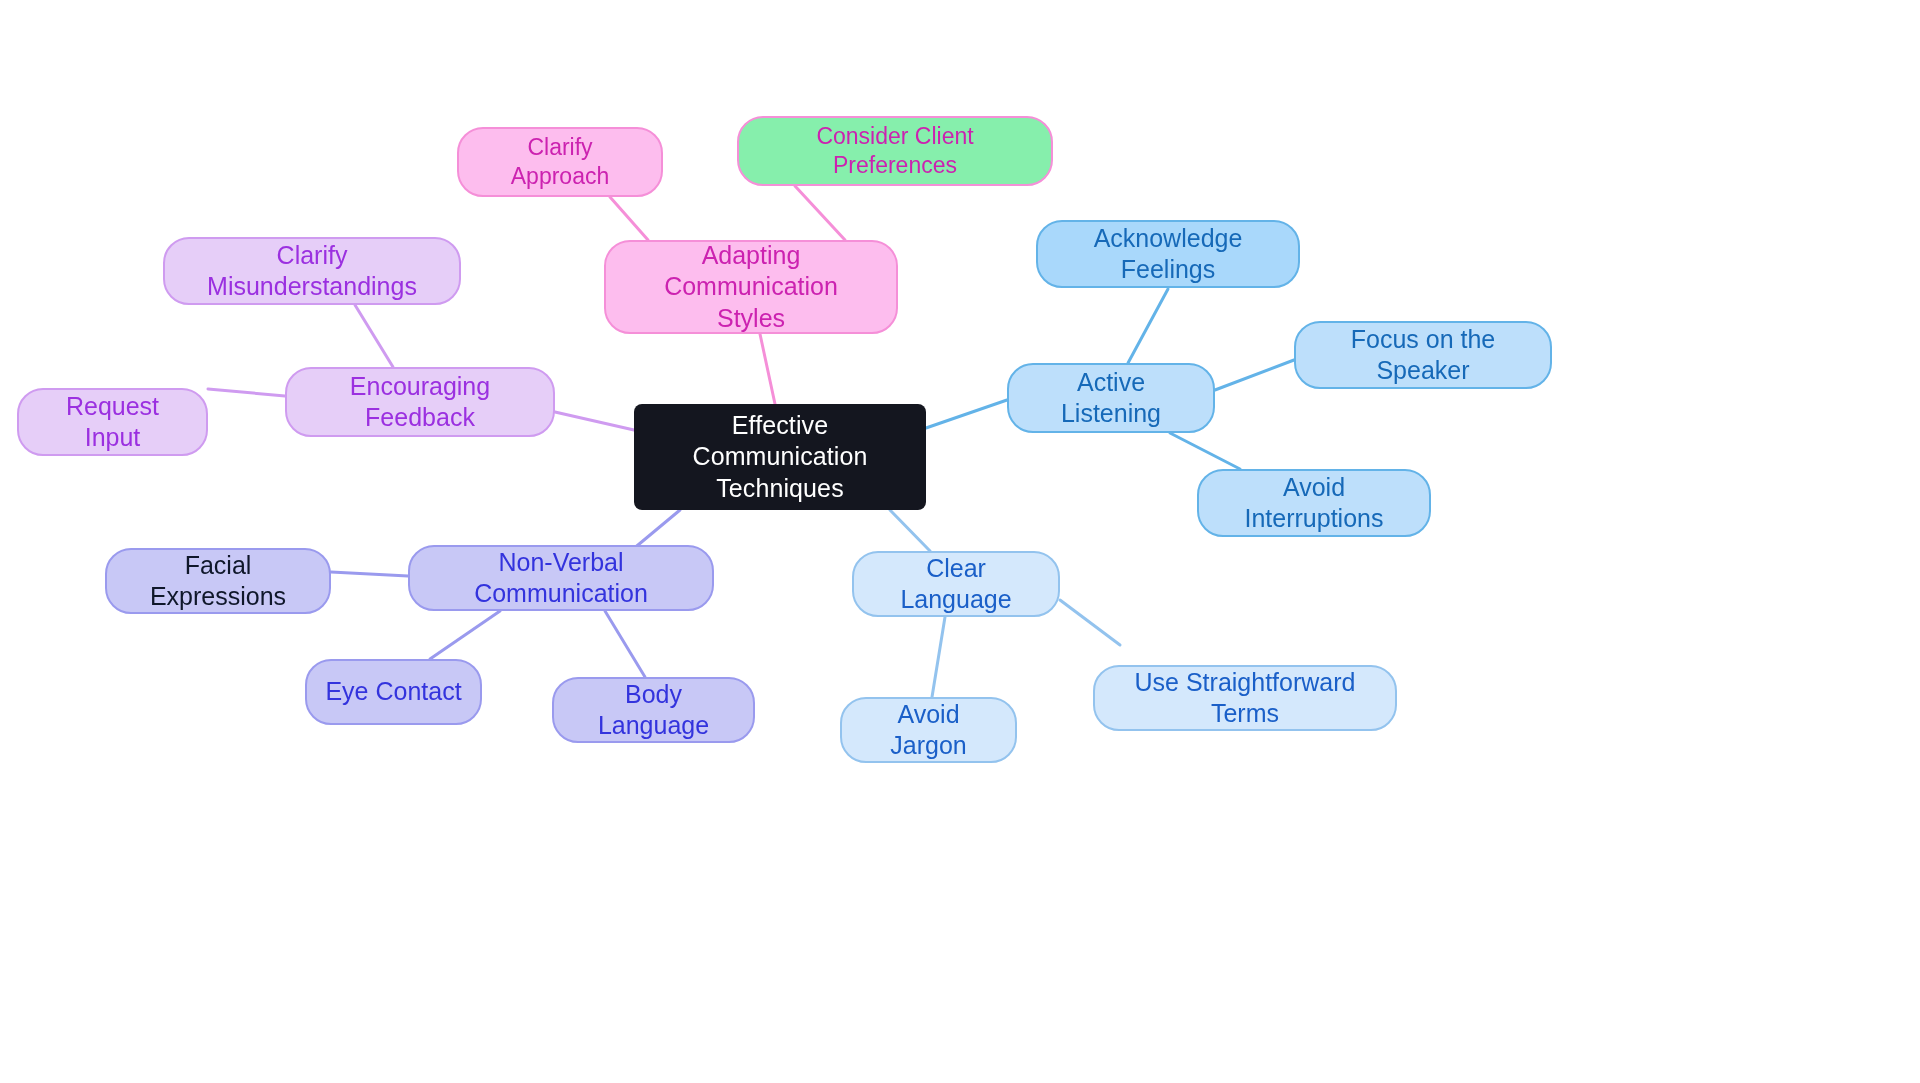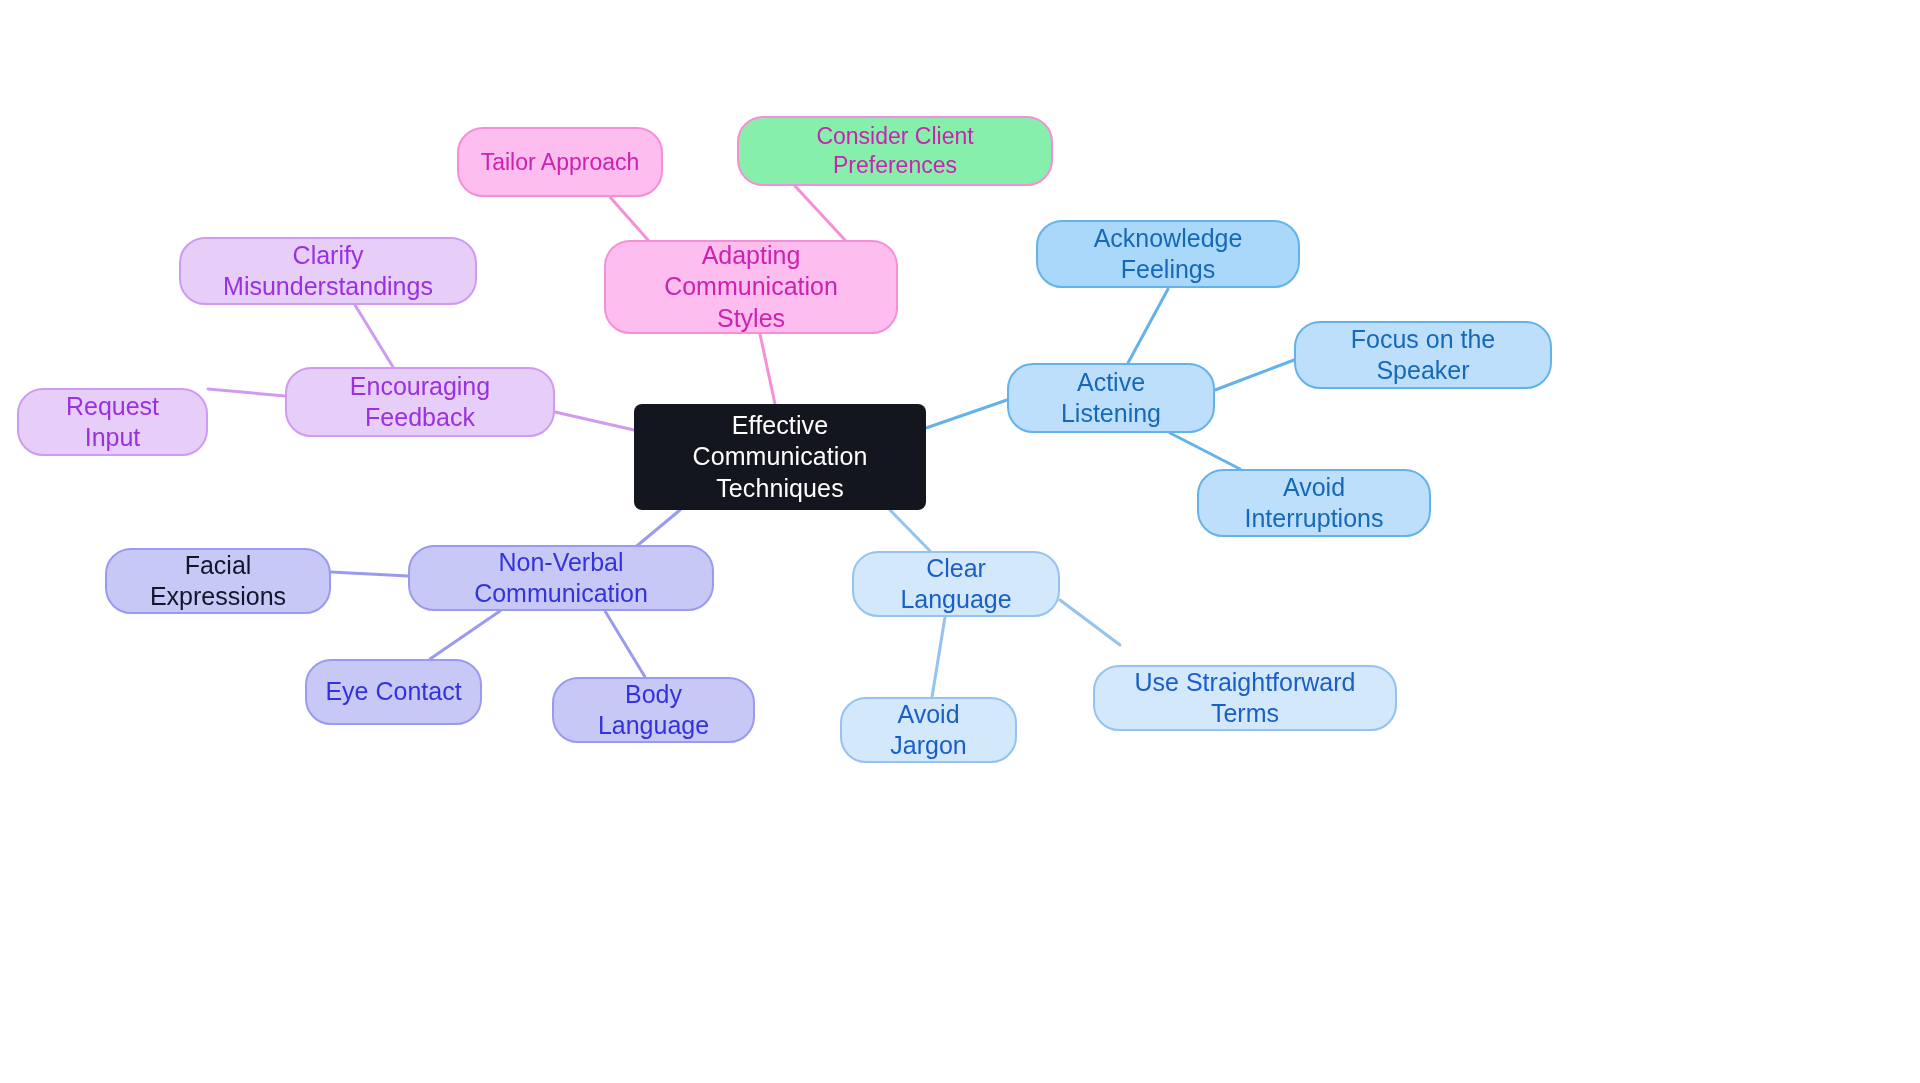--- a/index.html
+++ b/index.html
@@ -76,24 +76,24 @@
       <line x1="680" y1="510" x2="620" y2="560" stroke="#9a9aee" stroke-width="3" stroke-linecap="round"></line>
       <line x1="408" y1="576" x2="331" y2="572" stroke="#9a9aee" stroke-width="3" stroke-linecap="round"></line>
       <line x1="500" y1="611" x2="430" y2="659" stroke="#9a9aee" stroke-width="3" stroke-linecap="round"></line>
       <line x1="605" y1="611" x2="645" y2="677" stroke="#9a9aee" stroke-width="3" stroke-linecap="round"></line>
     </svg>
   <div id="nodes">
       <div class="node node-root" style="left: 634px; top: 404px; width: 292px; height: 106px; background: rgb(20, 22, 31); color: rgb(255, 255, 255); border-color: rgb(20, 22, 31);"><span>Effective Communication
 Techniques</span></div>
       <div class="node node-branch" style="left: 604px; top: 240px; width: 294px; height: 94px; background: rgb(253, 189, 238); color: rgb(204, 34, 176); border-color: rgb(245, 143, 216);"><span>Adapting Communication
 Styles</span></div>
-      <div class="node node-leaf" style="left: 457px; top: 127px; width: 206px; height: 70px; background: rgb(253, 189, 238); color: rgb(204, 34, 176); border-color: rgb(245, 143, 216);"><span>Tailor Approach</span></div>
+      <div class="node node-leaf" style="left: 457px; top: 127px; width: 206px; height: 70px; background: rgb(253, 189, 238); color: rgb(204, 34, 176); border-color: rgb(245, 143, 216);"><span>Clarify Approach</span></div>
       <div class="node node-leaf" style="left: 737px; top: 116px; width: 316px; height: 70px; background: #86efac; color: rgb(204, 34, 176); border-color: rgb(245, 143, 216);"><span>Consider Client Preferences</span></div>
       <div class="node node-branch" style="left: 285px; top: 367px; width: 270px; height: 70px; background: rgb(230, 206, 248); color: rgb(155, 48, 224); border-color: rgb(207, 155, 240);"><span>Encouraging Feedback</span></div>
-      <div class="node node-branch" style="left: 163px; top: 237px; width: 298px; height: 68px; background: rgb(230, 206, 248); color: rgb(155, 48, 224); border-color: rgb(207, 155, 240); margin-left: 16px;"><span>Clarify Misunderstandings</span></div>
+      <div class="node node-branch" style="left: 163px; top: 237px; width: 298px; height: 68px; background: rgb(230, 206, 248); color: rgb(155, 48, 224); border-color: rgb(207, 155, 240);"><span>Clarify Misunderstandings</span></div>
       <div class="node node-branch" style="left: 17px; top: 358px; width: 191px; height: 68px; background: rgb(230, 206, 248); color: rgb(155, 48, 224); border-color: rgb(207, 155, 240); margin-top: 30px;"><span>Request Input</span></div>
       <div class="node node-branch" style="left: 1007px; top: 363px; width: 208px; height: 70px; background: rgb(189, 223, 251); color: rgb(22, 105, 184); border-color: rgb(99, 179, 232);"><span>Active Listening</span></div>
       <div class="node node-branch" style="left: 1036px; top: 220px; width: 264px; height: 68px; background: rgb(169, 216, 251); color: rgb(22, 105, 184); border-color: rgb(99, 179, 232);"><span>Acknowledge Feelings</span></div>
       <div class="node node-branch" style="left: 1294px; top: 321px; width: 258px; height: 68px; background: rgb(189, 223, 251); color: rgb(22, 105, 184); border-color: rgb(99, 179, 232);"><span>Focus on the Speaker</span></div>
       <div class="node node-branch" style="left: 1197px; top: 469px; width: 234px; height: 68px; background: rgb(189, 223, 251); color: rgb(22, 105, 184); border-color: rgb(99, 179, 232);"><span>Avoid Interruptions</span></div>
       <div class="node node-branch" style="left: 852px; top: 551px; width: 208px; height: 66px; background: rgb(212, 232, 252); color: rgb(26, 95, 200); border-color: rgb(147, 195, 238);"><span>Clear Language</span></div>
       <div class="node node-branch" style="left: 1093px; top: 645px; width: 304px; height: 66px; background: rgb(212, 232, 252); color: rgb(26, 95, 200); border-color: rgb(147, 195, 238); margin-top: 20px;"><span>Use Straightforward Terms</span></div>
       <div class="node node-branch" style="left: 840px; top: 697px; width: 177px; height: 66px; background: rgb(212, 232, 252); color: rgb(26, 95, 200); border-color: rgb(147, 195, 238);"><span>Avoid Jargon</span></div>
       <div class="node node-branch" style="left: 408px; top: 545px; width: 306px; height: 66px; background: rgb(200, 200, 246); color: rgb(51, 51, 221); border-color: rgb(154, 154, 238);"><span>Non-Verbal Communication</span></div>
       <div class="node node-branch" style="left: 105px; top: 548px; width: 226px; height: 66px; background: rgb(200, 200, 246); color: #0f172a; border-color: rgb(154, 154, 238);"><span>Facial Expressions</span></div>

